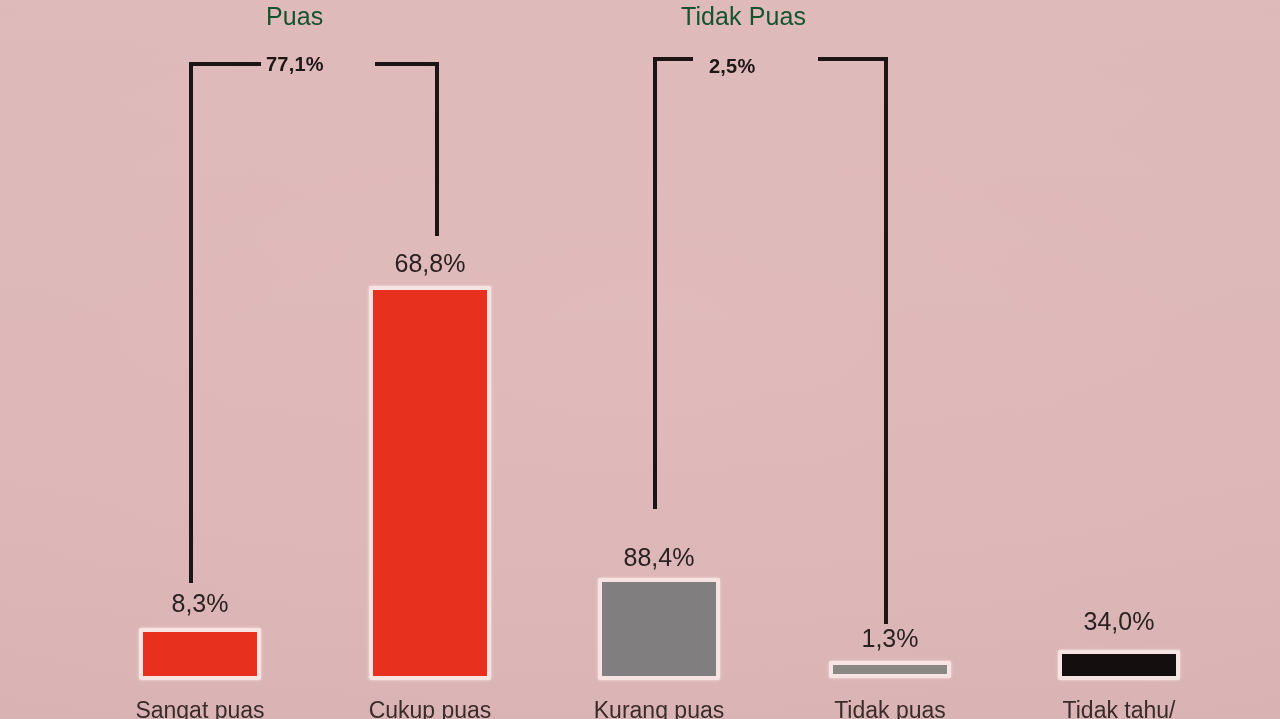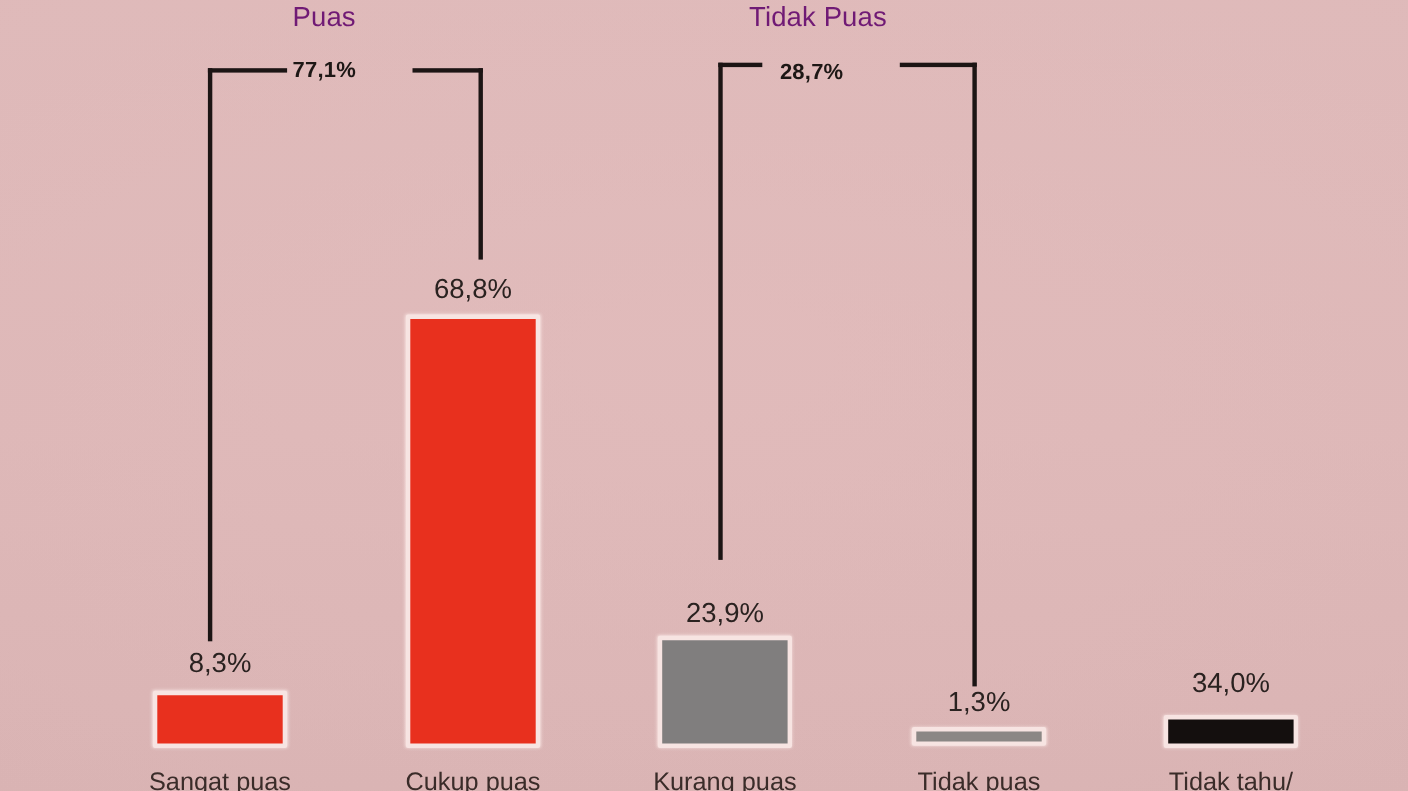--- a/index.html
+++ b/index.html
@@ -24,21 +24,21 @@
       radial-gradient(ellipse 140% 120% at 50% 45%, rgba(228,190,190,0.55) 0%, rgba(218,178,178,0.0) 70%),
       linear-gradient(180deg, #deb9b9 0%, #dcb6b6 55%, #d8b2b2 100%);
     pointer-events: none;
   }
 
   
   .group-title {
     position: absolute;
     font-size: 25px;
     font-weight: 400;
-    color: #701a75;
+    color: #14532d;
     white-space: nowrap;
     letter-spacing: .1px;
   }
   .group-value {
     position: absolute;
     font-size: 20px;
     font-weight: bold;
     color: #1d1715;
     white-space: nowrap;
     letter-spacing: .2px;
@@ -89,38 +89,38 @@
 
   <div class="bracket">
     <div class="seg" style="left:189px;  top:62px;  width:72px;  height:4px;"></div>
     <div class="seg" style="left:189px;  top:62px;  width:4px;   height:521px;"></div>
     <div class="seg" style="left:375px;  top:62px;  width:64px;  height:4px;"></div>
     <div class="seg" style="left:435px;  top:62px;  width:4px;   height:174px;"></div>
   </div>
 
   <div class="group-title" style="left:681px; top:2px;">Tidak Puas</div>
 
-  <div class="group-value" style="left:709px; top:55px;">28,7%</div>
+  <div class="group-value" style="left:709px; top:55px;">2,5%</div>
 
   <div class="bracket">
     <div class="seg" style="left:653px;  top:57px;  width:40px;  height:4px;"></div>
     <div class="seg" style="left:653px;  top:57px;  width:4px;   height:452px;"></div>
     <div class="seg" style="left:818px;  top:57px;  width:70px;  height:4px;"></div>
     <div class="seg" style="left:884px;  top:57px;  width:4px;   height:567px;"></div>
   </div>
 
   <div class="bar-value" style="left:139px; top:589px; width:122px;text-align:center;">8,3%</div>
   <div class="bar" style="left:139px; top:628px; width:122px; height:52px; background:#e8301e;"></div>
   <div class="bar-label" style="left:119px; top:697px; width:162px;">Sangat puas</div>
 
   <div class="bar-value" style="left:369px; top:249px; width:122px;">68,8%</div>
   <div class="bar" style="left:369px; top:286px; width:122px; height:394px; background:#e8301e;"></div>
   <div class="bar-label" style="left:349px; top:697px; width:162px;">Cukup puas</div>
 
-  <div class="bar-value" style="left:598px; top:543px; width:122px;">23,9%</div>
+  <div class="bar-value" style="left:598px; top:543px; width:122px;">88,4%</div>
   <div class="bar" style="left:598px; top:578px; width:122px; height:102px; background:#807e7e;"></div>
   <div class="bar-label" style="left:578px; top:697px; width:162px;">Kurang puas</div>
 
   <div class="bar-value" style="left:829px; top:624px; width:122px;">1,3%</div>
   <div class="bar" style="left:829px; top:661px; width:122px; height:17px; background:#8b8785; border-width:4px;"></div>
   <div class="bar-label" style="left:809px; top:697px; width:162px;">Tidak puas</div>
 
   <div class="bar-value" style="left:1058px; top:607px; width:122px;">34,0%</div>
   <div class="bar" style="left:1058px; top:650px; width:122px; height:30px; background:#140f0e;"></div>
   <div class="bar-label" style="left:1038px; top:697px; width:162px;">Tidak tahu/</div>

